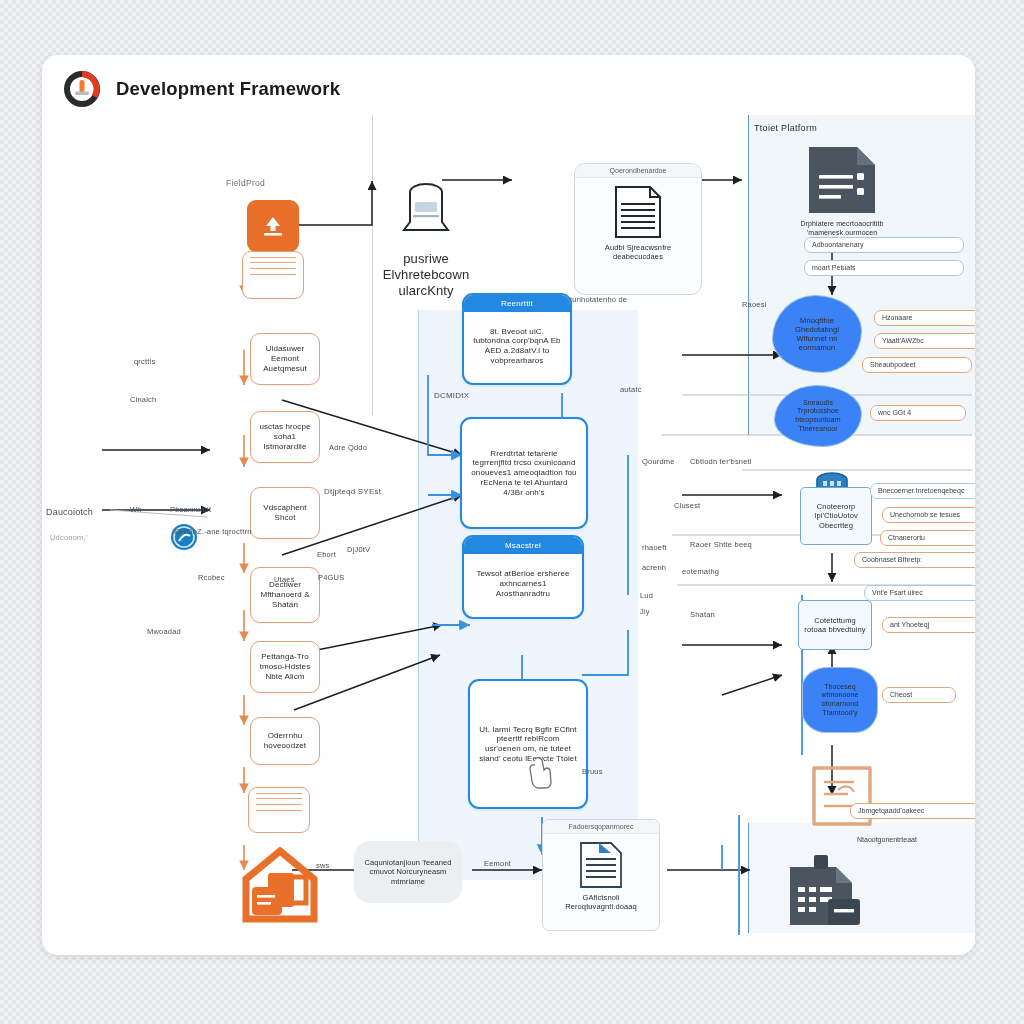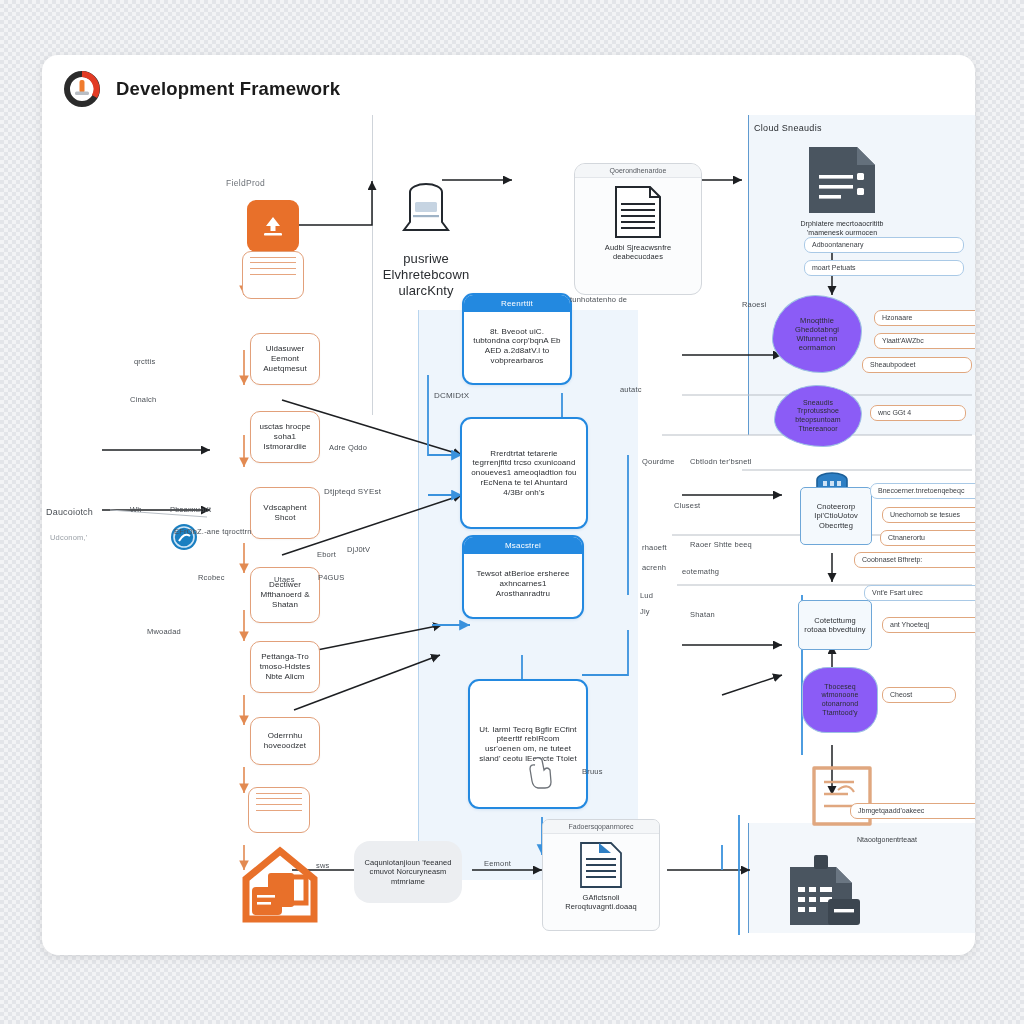--- a/index.html
+++ b/index.html
@@ -108,21 +108,21 @@
     padding: 4px 2px; filter: blur(.5px); letter-spacing: .2px;
   }
   .b-card .body {
     padding: 7px 8px; display: flex; align-items: center; justify-content: center;
     height: calc(100% - 20px);
   }
   .b-card.noheader .body { height: 100%; }
 
   
   .blob {
-    position: absolute; background: #8b5cf6;
+    position: absolute; background: #3b82f6;
     border: 1.3px solid #9dc2e2;
     display: flex; align-items: center; justify-content: center;
     padding: 4px 6px;
   }
   .blob.cloud { border-radius: 48% 52% 44% 56% / 56% 46% 54% 44%; }
   .blob.hex { border-radius: 34% 36% 30% 32% / 30% 34% 36% 32%; }
 
   .b-node {
     position: absolute; border: 1.6px solid #6ea7d8; background: #f4f9fd;
     border-radius: 5px; display: flex; align-items: center; justify-content: center;
@@ -332,21 +332,21 @@
             <path d="M9 26 H43"></path>
             <path d="M9 32 H43"></path>
           <path d="M9 38 H43"></path>
             <path d="M9 44 H43"></path>
         </g>
       </svg>
     </div>
     <div class="cl blurtext" style="font-size:7.5px;">Audbi Sjreacwsnfre deabecucdaes</div>
   </div>
 
-  <div class="lane-label" style="left:712px; top:68px; color:#2a2d31; font-size:9px;">Cloud Sneaudis</div>
+  <div class="lane-label" style="left:712px; top:68px; color:#2a2d31; font-size:9px;">Ttoiet Platform</div>
 
   <div style="position:absolute; left:740px; top:88px; width:120px; text-align:center;">
     <svg width="78" height="74" viewBox="0 0 78 74" style="margin:0 auto;">
       <path d="M6 4 L54 4 L72 22 L72 70 L6 70 Z" fill="#4a5560"></path>
       <path d="M54 4 L54 22 L72 22" fill="#64707c"></path>
       <g fill="#ffffff">
         <rect x="16" y="32" width="34" height="3.6"></rect>
         <rect x="16" y="42" width="34" height="3.6"></rect>
         <rect x="16" y="52" width="22" height="3.6"></rect>
       </g>

